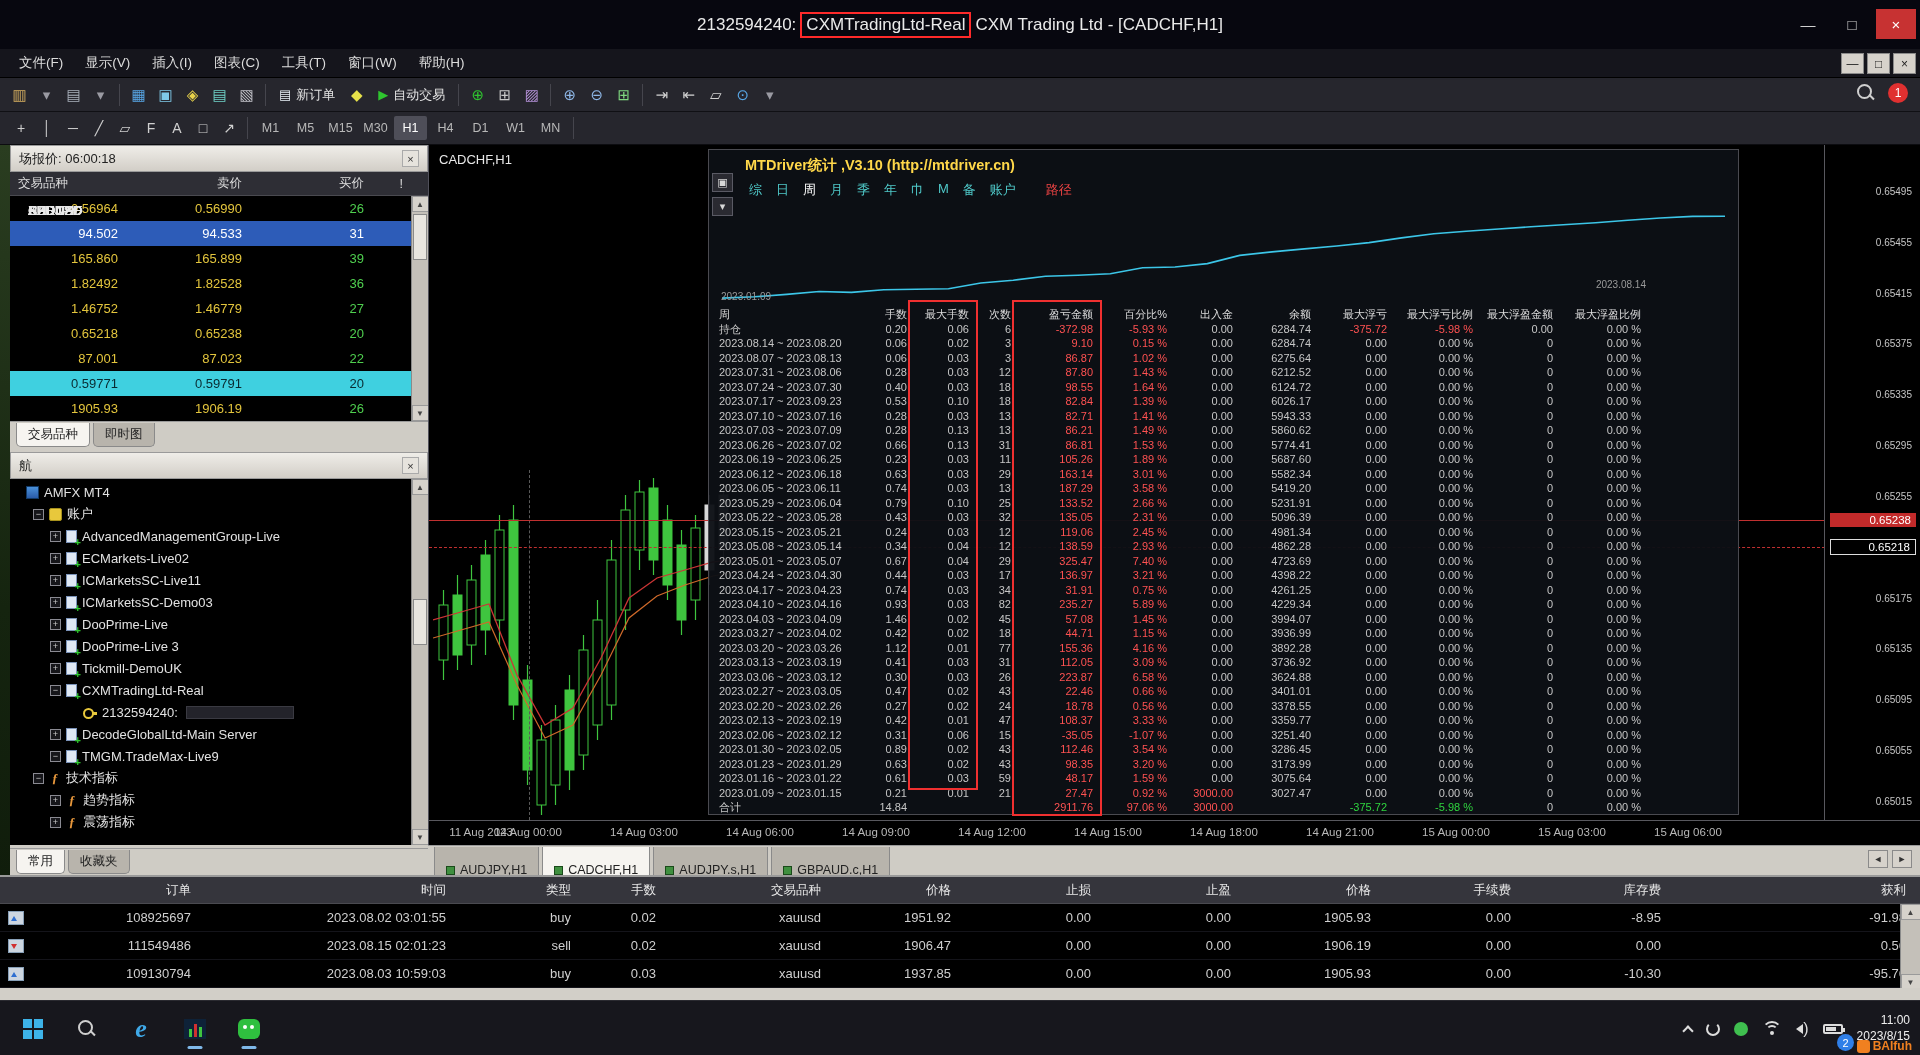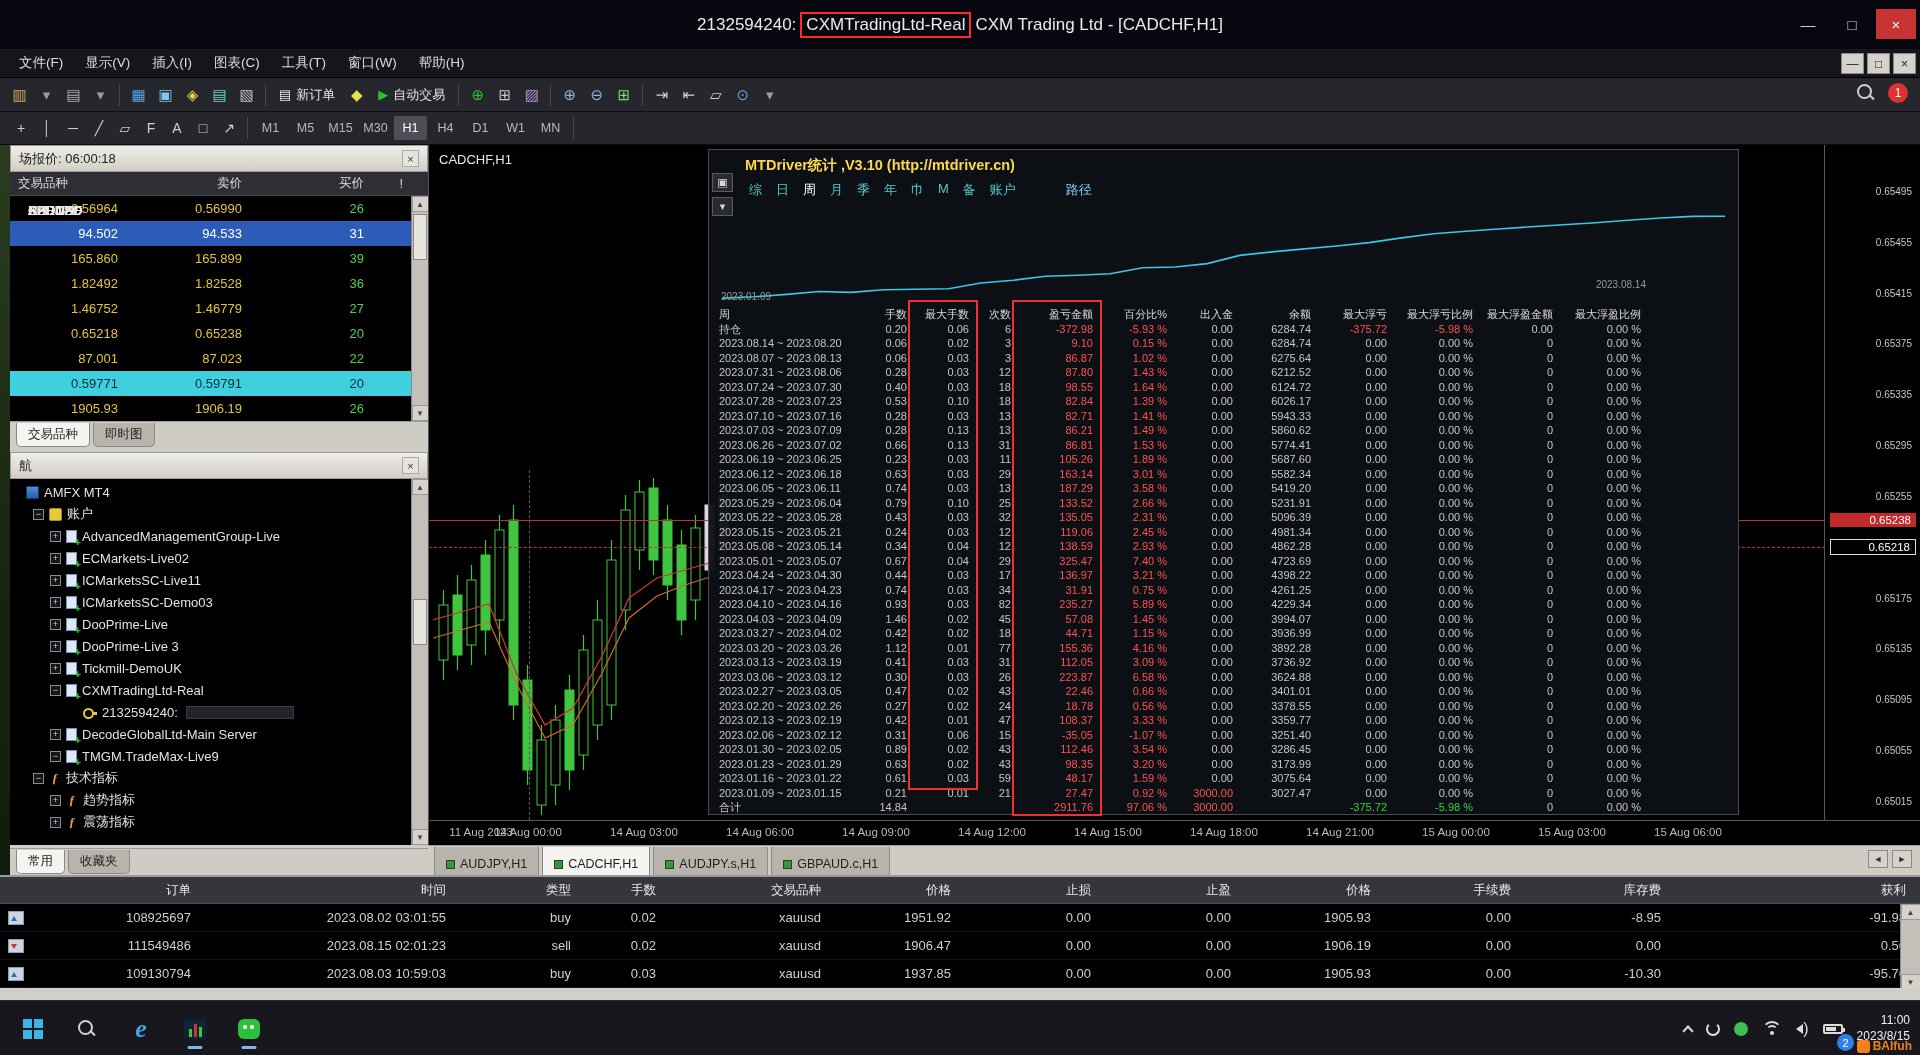--- a/index.html
+++ b/index.html
@@ -87,36 +87,36 @@
 .badge.bid{background:#000;border:1px solid #ddd;color:#fff}
 .axis{position:absolute;left:0;top:675px;width:1492px;height:25px;border-top:1px solid #58585e;background:#000;z-index:6}
 .tl{position:absolute;top:5px;font-size:11.5px;color:#b8b8b8;width:100px;text-align:center}
 
 
 .stats{position:absolute;left:279px;top:4px;width:1031px;height:666px;background:rgba(13,16,21,0.96);border:1px solid #4a4a50;z-index:5}
 .st-minibtn{position:absolute;width:21px;height:19px;background:#2a2a31;border:1px solid #5a5a64;color:#d8d8d8;font-size:11px;display:flex;align-items:center;justify-content:center}
 .st-title{position:absolute;left:36px;top:6px;color:#ffd84a;font-size:14.5px;font-weight:bold}
 .st-tabs{position:absolute;left:40px;top:31px;display:flex;gap:14px;color:#4fc8c8;font-size:13px}
 .st-tab.act{color:#fff}
-.st-path{margin-left:36px;color:#7dd3fc}
+.st-path{margin-left:16px;color:#ef4444}
 .st-curve{position:absolute;left:8px;top:52px}
 .st-cstart{position:absolute;left:12px;top:141px;font-size:10px;color:#9a9a9a}
 .st-cend{position:absolute;right:92px;top:129px;font-size:10px;color:#9a9a9a}
 .st-table{position:absolute;left:8px;top:157px;width:1015px}
 .st-r{display:grid;grid-template-columns:138px 58px 62px 42px 82px 74px 66px 78px 76px 86px 80px 88px;height:14.5px;font-size:11px;line-height:14.5px;color:#c6c6c6}
 .st-r span{text-align:right;padding-right:6px;overflow:hidden;white-space:nowrap}
 .st-r span:first-child{text-align:left;padding-left:2px}
 .st-head{color:#dcdcdc}
 .rd{color:#ff5252}
 .gr{color:#2fd43f}
 .abox{position:absolute;border:2px solid #f03030;z-index:8;pointer-events:none}
 
 
 .chart-tabs{position:absolute;left:428px;top:845px;width:1492px;height:30px;background:#cfccc5;display:flex;align-items:flex-start;padding:1px 0 0 6px;gap:3px;border-top:1px solid #9a9a9a}
-.ctab{display:flex;align-items:center;gap:5px;padding:10px 11px;font-size:12.5px;color:#222;background:#b8b4ac;border:1px solid #8a8a8a;border-top:none;border-radius:0 0 5px 5px}
+.ctab{display:flex;align-items:center;gap:5px;padding:16px 11px;font-size:12.5px;color:#222;background:#b8b4ac;border:1px solid #8a8a8a;border-top:none;border-radius:0 0 5px 5px}
 .ctab.act{background:#f6f4f0}
 .ctab .sq{width:9px;height:9px;background:#3f8f3f;border:1px solid #1a4a1a}
 .ct-arrows{position:absolute;right:8px;top:4px;display:flex;gap:4px}
 .ct-ar{width:20px;height:18px;background:#d6d2cb;border:1px solid #8a8a8a;font-size:9px;display:flex;align-items:center;justify-content:center;color:#333}
 .nav-tabs-strip{top:703px}
 .terminal{position:absolute;left:0;top:875px;width:1920px;height:113px;background:#000;border-top:2px solid #9a9a9a}
 .term-row{display:grid;grid-template-columns:205px 255px 125px 85px 165px 130px 140px 140px 140px 140px 150px 1fr;align-items:center}
 .term-head{height:27px;background:#35353c;color:#e8e8e8;font-size:12.5px;border-bottom:1px solid #4a4a50}
 .term-head span,.term-r span{text-align:right;padding-right:14px;white-space:nowrap}
 .term-r{height:28px;font-size:13px;color:#cfcfcf;border-bottom:1px solid #14141a}
@@ -591,21 +591,21 @@
             <span class="rd">98.55</span>
             <span class="rd">1.64 %</span>
             <span>0.00</span>
             <span>6124.72</span>
             <span>0.00</span>
             <span>0.00 %</span>
             <span>0</span>
             <span>0.00 %</span>
           </div>
           <div class="st-r">
-            <span>2023.07.28 ~ 2023.07.23</span>
+            <span>2023.07.17 ~ 2023.09.23</span>
             <span>0.53</span>
             <span>0.10</span>
             <span>18</span>
             <span class="rd">82.84</span>
             <span class="rd">1.39 %</span>
             <span>0.00</span>
             <span>6026.17</span>
             <span>0.00</span>
             <span>0.00 %</span>
             <span>0</span>

